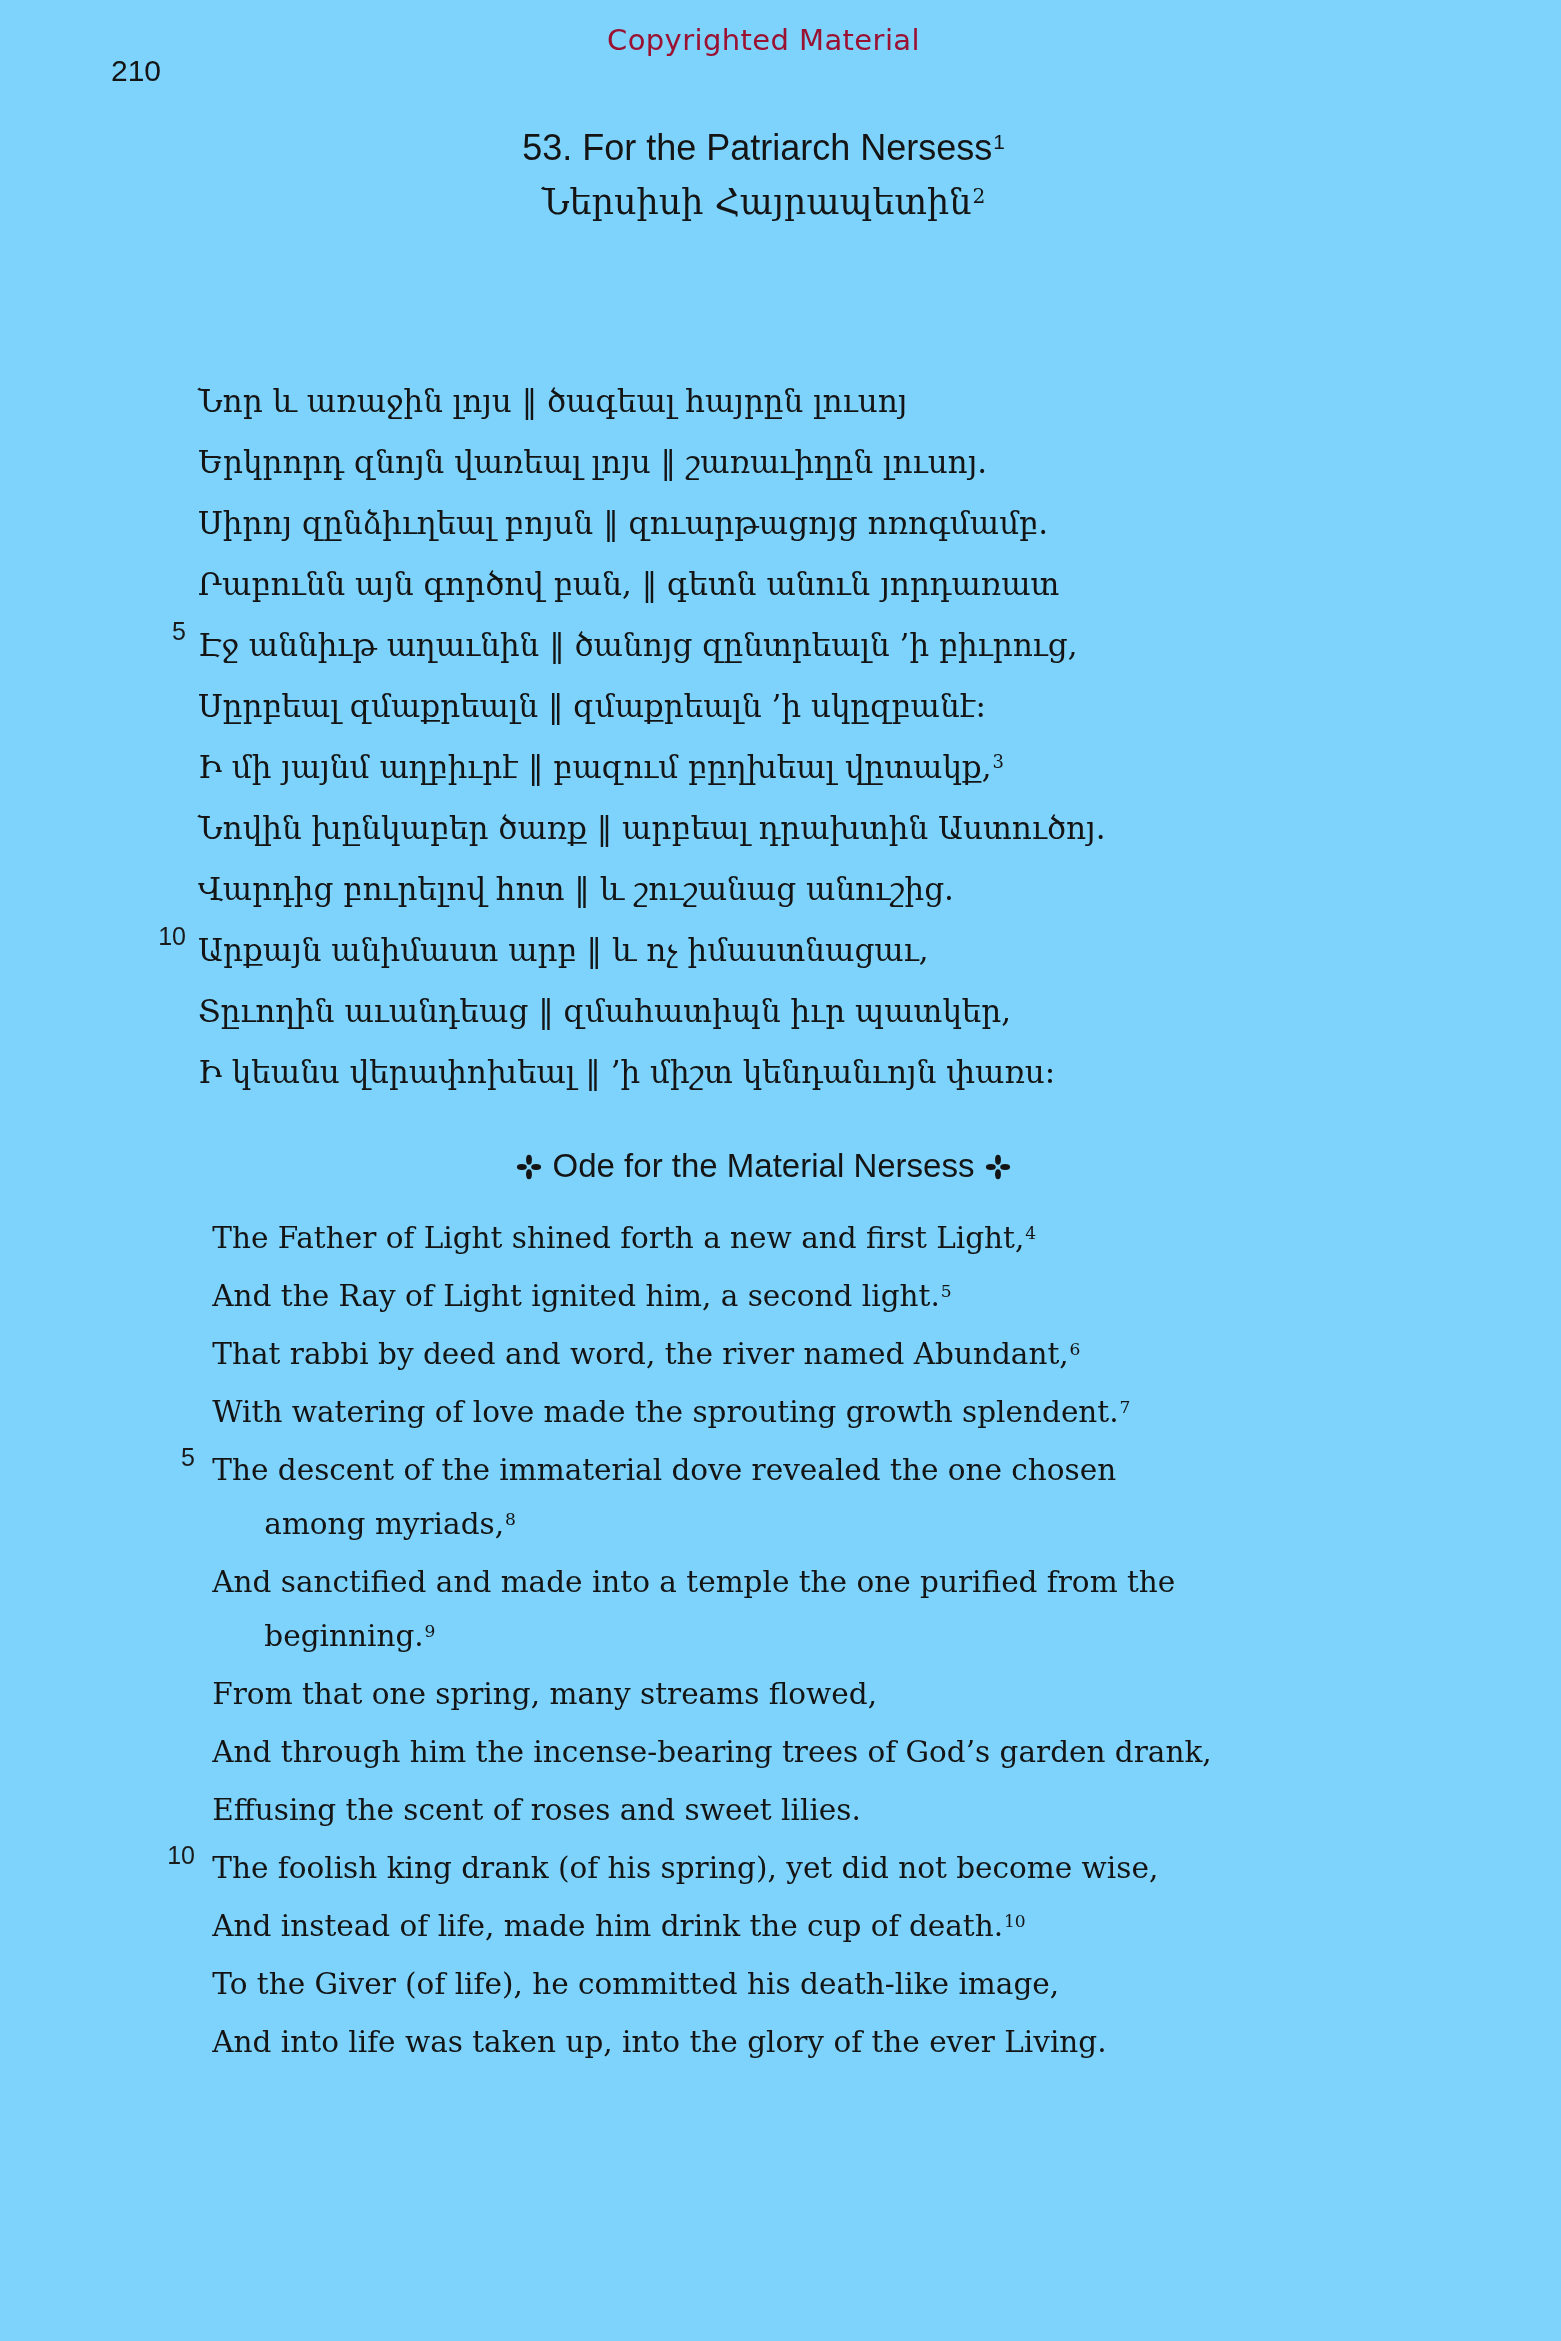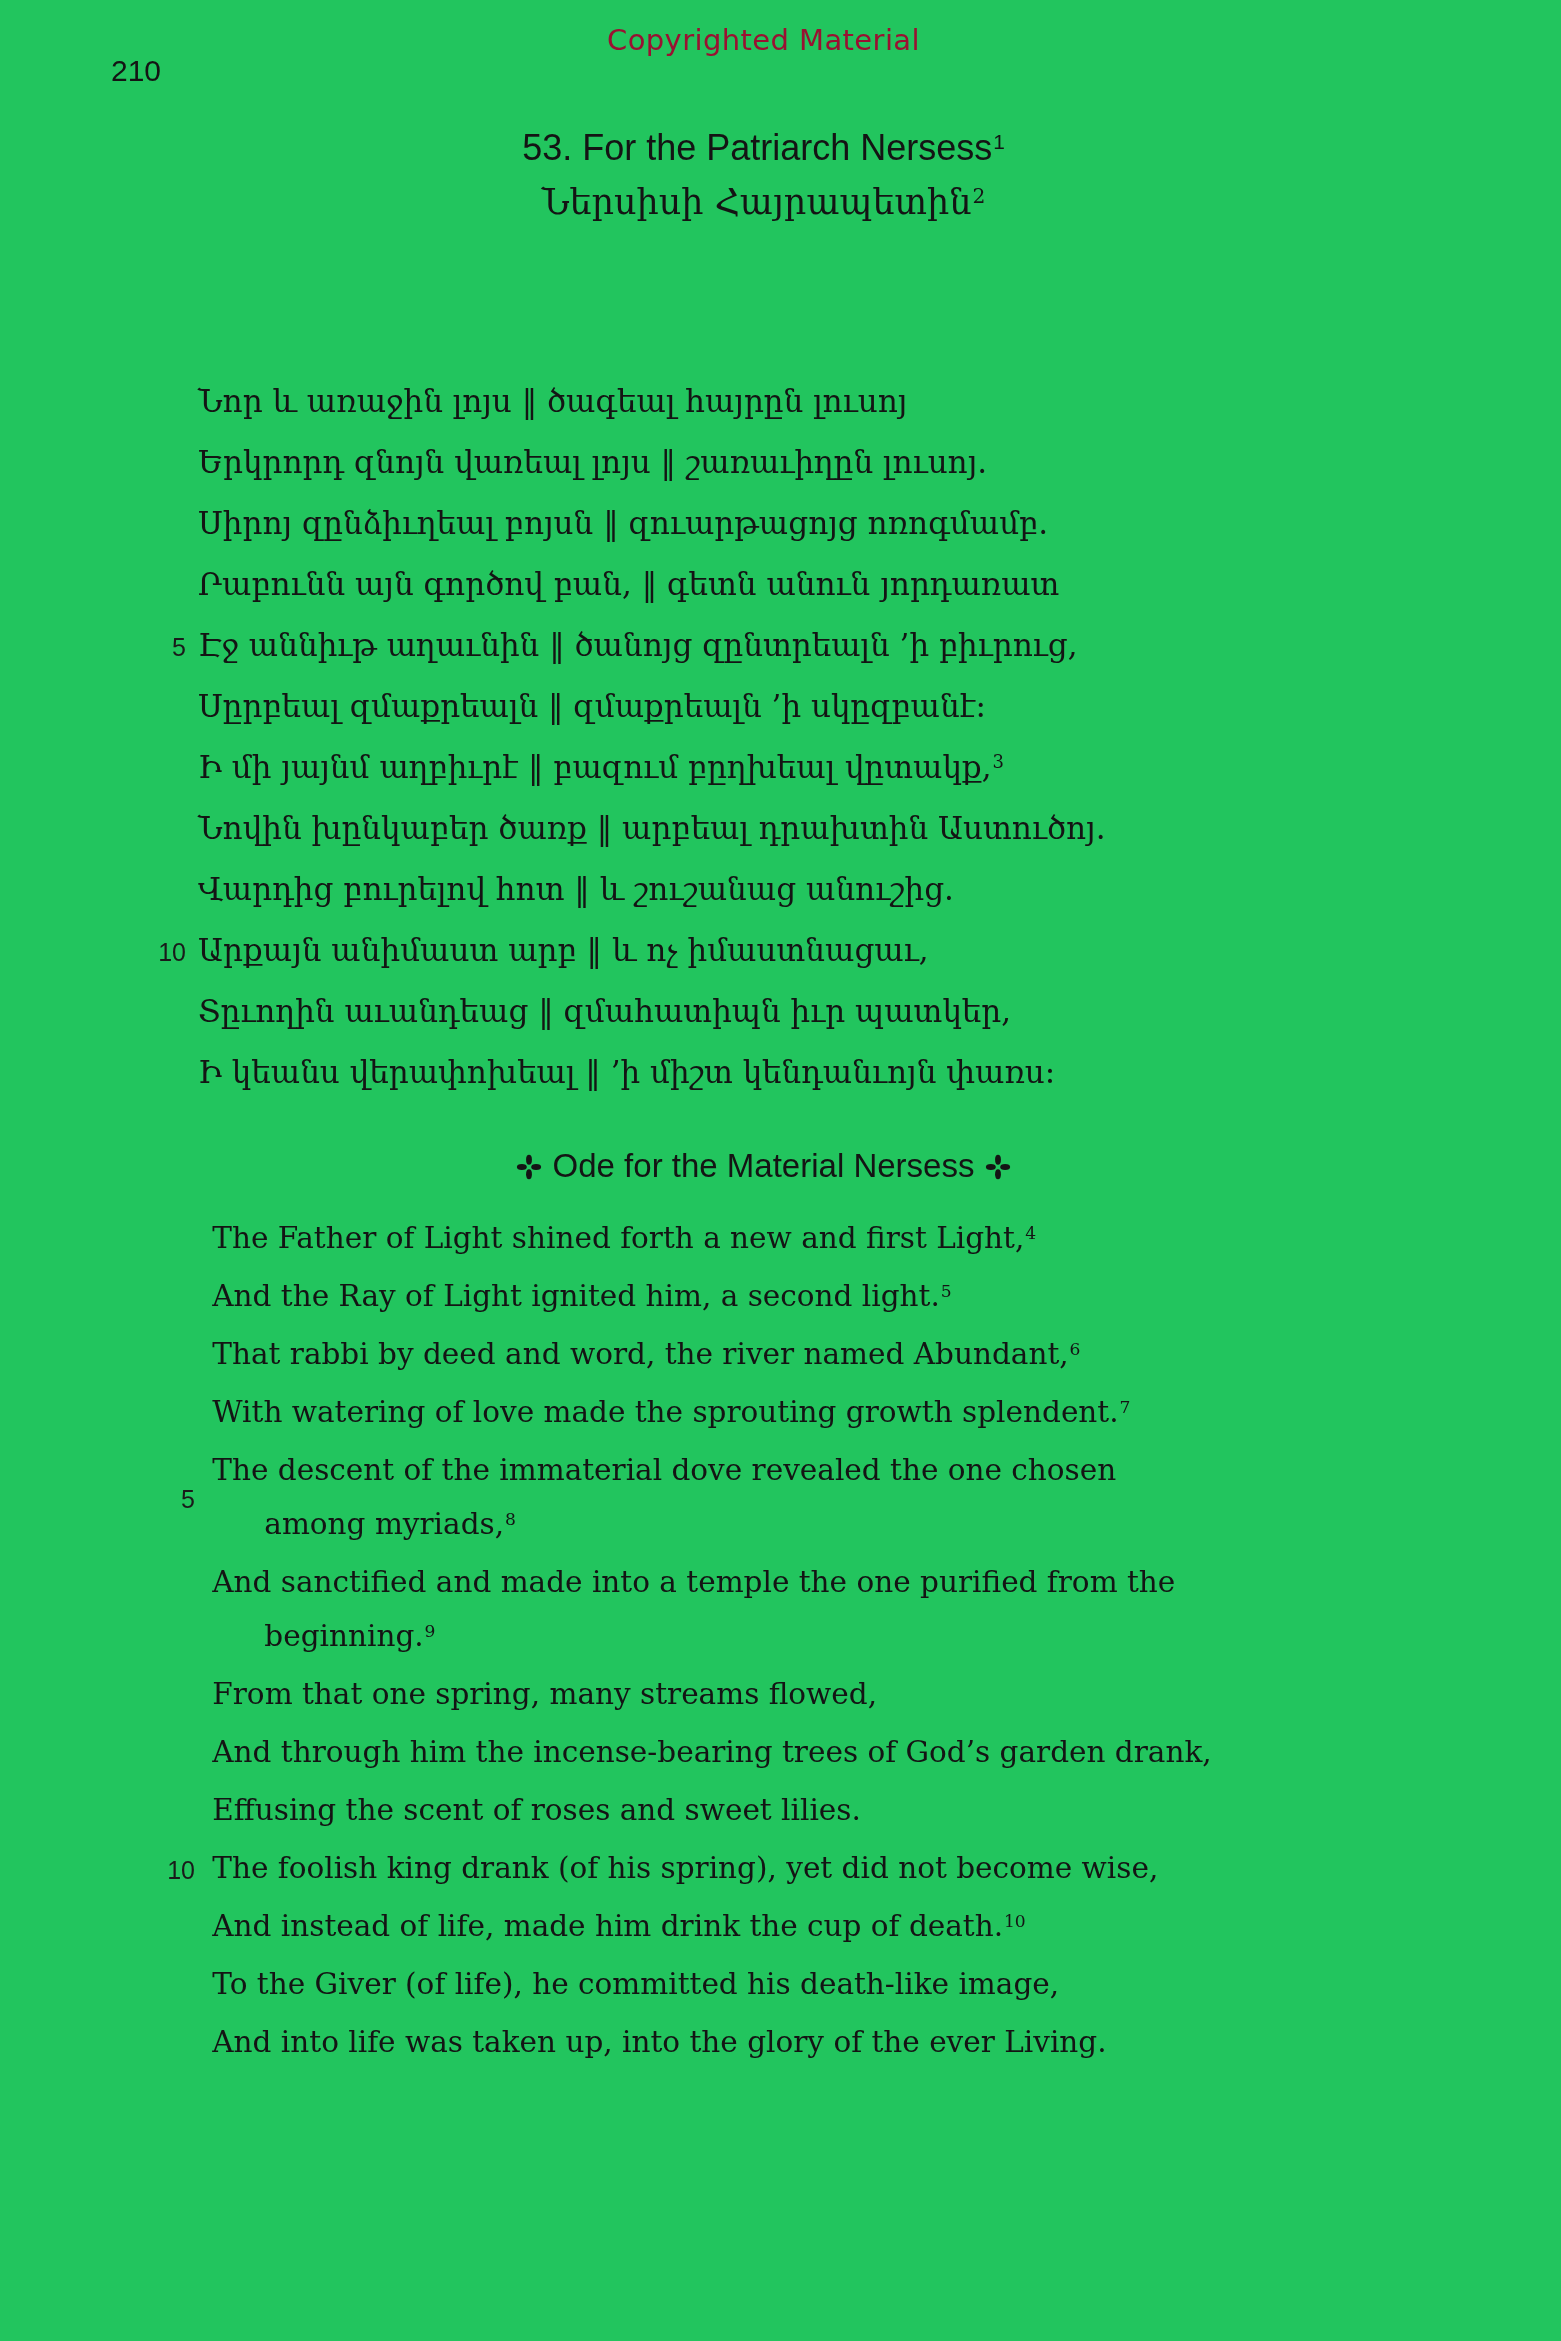--- a/index.html
+++ b/index.html
@@ -1,19 +1,19 @@
 <!DOCTYPE html>
 <html style="font-size:14px"><head>
 <meta charset="utf-8">
 <style>
   html,body{margin:0;padding:0;background:#ffffff;}
   .page{
     position:relative;
     width:1561px;height:2342px;
-    background:#22c55e;
+    background:#7dd3fc;
     color:#141414;
     overflow:hidden;
   }
   .centerband{position:absolute;left:0;width:1527px;text-align:center;}
   .copyright{
     top:22.6px;
     font-family:"DejaVu Sans",sans-serif;
     font-size:29px;
     color:#9a1132;
     letter-spacing:0.4px;
@@ -36,21 +36,21 @@
   sup{
     font-size:58%;
     vertical-align:baseline;
     position:relative;
     top:-0.55em;
     margin-left:0.9px;
   }
   .poem{position:absolute;}
   .poem-hy{top:373px;left:146px;}
   .poem-en{top:1211px;left:146px;}
-  .pline{display:flex;align-items:center;}
+  .pline{display:flex;align-items:flex-start;}
   .lnum{
     display:inline-block;
     text-align:right;
     font-family:"Liberation Sans",sans-serif;
     font-size:25px;
     color:#1a1a1a;
     flex:none;
   }
   .poem-hy .lnum{width:40px;padding-right:12px;}
   .poem-en .lnum{width:49px;padding-right:17.3px;}

